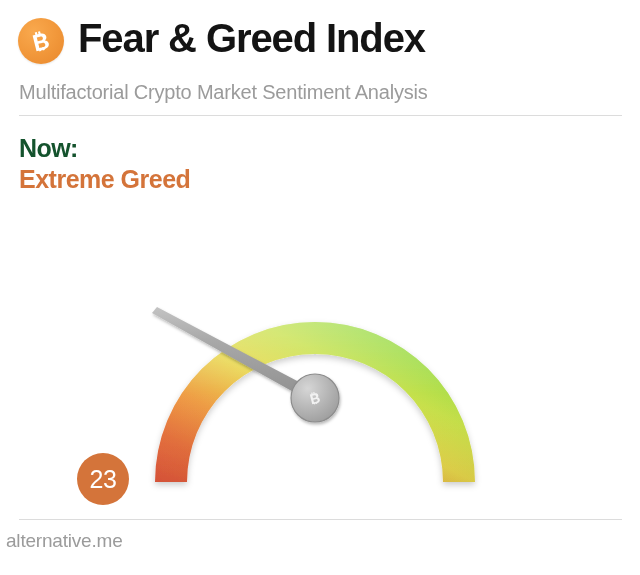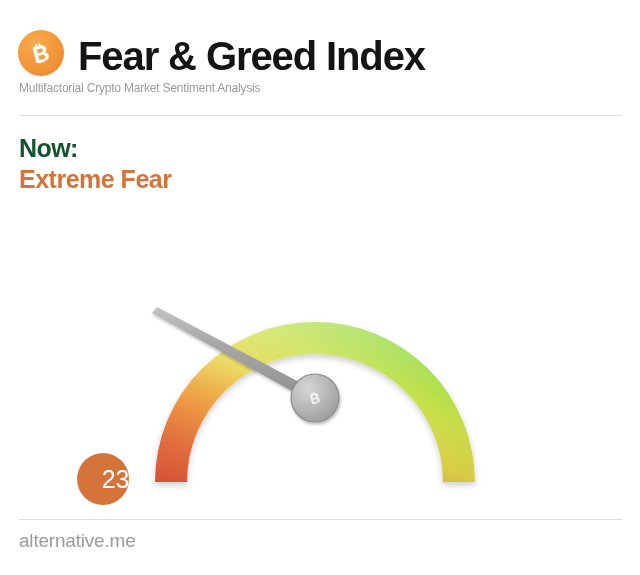--- a/index.html
+++ b/index.html
@@ -24,21 +24,21 @@
   }
 
   
   #header {
     position: absolute;
     left: 18px;
     top: 18px;
     width: 604px;
     height: 58px;
     display: flex;
-    align-items: flex-end;
+    align-items: flex-start;
   }
   #btc-logo {
     width: 46px;
     height: 46px;
     border-radius: 50%;
     background: radial-gradient(circle at 34% 30%, #f9a94e 0%, #f2993c 48%, #e8872c 100%);
     display: flex;
     align-items: center;
     justify-content: center;
     flex: 0 0 auto;
@@ -52,21 +52,21 @@
     color: #141414;
     letter-spacing: -1.1px;
     line-height: 1;
     white-space: nowrap;
   }
 
   #subtitle {
     position: absolute;
     left: 19px;
     top: 81px;
-    font-size: 12px;
+    font-size: 20px;
     color: #9b9b9b;
     letter-spacing: -0.2px;
     white-space: nowrap;
   }
 
   #header-rule {
     position: absolute;
     left: 19px;
     top: 115px;
     width: 603px;
@@ -114,21 +114,21 @@
   #value-badge {
     position: absolute;
     left: 77px;
     top: 263px;
     width: 52px;
     height: 52px;
     border-radius: 50%;
     background: #d4743a;
     display: flex;
     align-items: center;
-    justify-content: flex-end;
+    justify-content: center;
     z-index: 5;
   }
   #value-badge-text {
     color: #ffffff;
     font-size: 25px;
     font-weight: normal;
     letter-spacing: -0.3px;
     line-height: 1;
   }
 
@@ -136,21 +136,21 @@
   #footer-rule {
     position: absolute;
     left: 19px;
     top: 519px;
     width: 603px;
     height: 1px;
     background: #dcdcdc;
   }
   #footer {
     position: absolute;
-    left: 19px;
+    left: 6px;
     top: 530px;
     width: 603px;
     display: flex;
     align-items: center;
     justify-content: space-between;
   }
   #footer-brand, #footer-updated {
     font-size: 19px;
     color: #9b9b9b;
     letter-spacing: -0.2px;
@@ -172,21 +172,21 @@
       </svg>
     </div>
     <div id="title">Fear &amp; Greed Index</div>
   </div>
 
   <div id="subtitle">Multifactorial Crypto Market Sentiment Analysis</div>
   <div id="header-rule"></div>
 
   <div id="now-block">
     <div id="now-label">Now:</div>
-    <div id="now-value">Extreme Fear</div>
+    <div id="now-value">Extreme Greed</div>
   </div>
 
   <div id="gauge-wrap">
 
     <svg id="gauge-svg" width="640" height="310" viewBox="0 0 640 310" aria-hidden="true">
       <defs>
 
         <linearGradient id="arcGrad" x1="0" y1="1" x2="1" y2="0" gradientUnits="objectBoundingBox">
           <stop offset="0.00" stop-color="#e4573c"></stop>
           <stop offset="0.16" stop-color="#e86f39"></stop>

